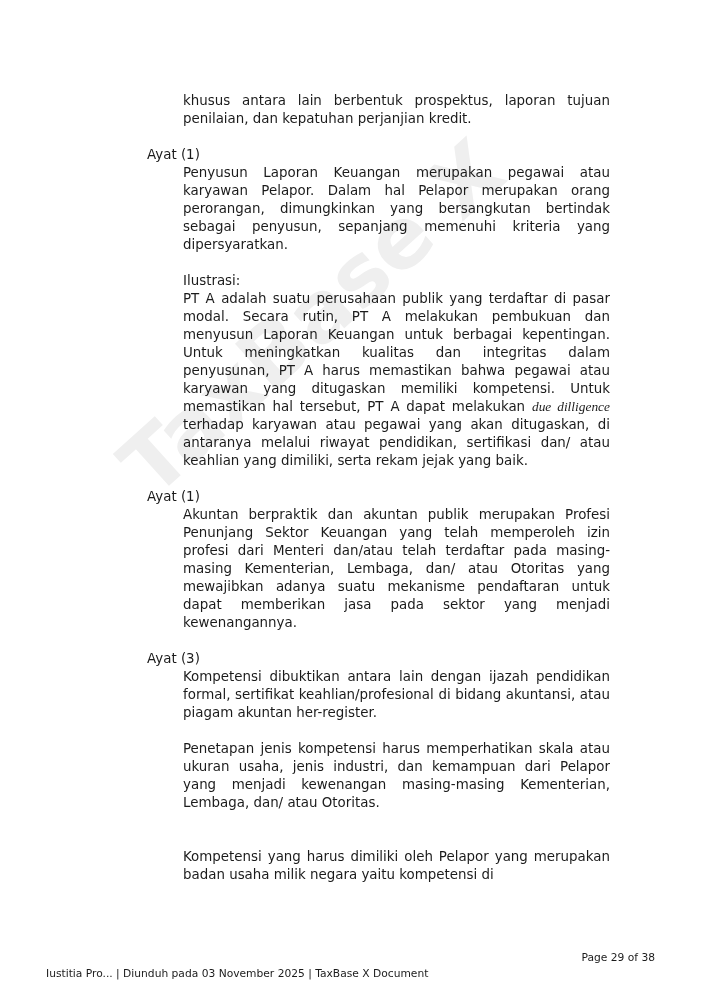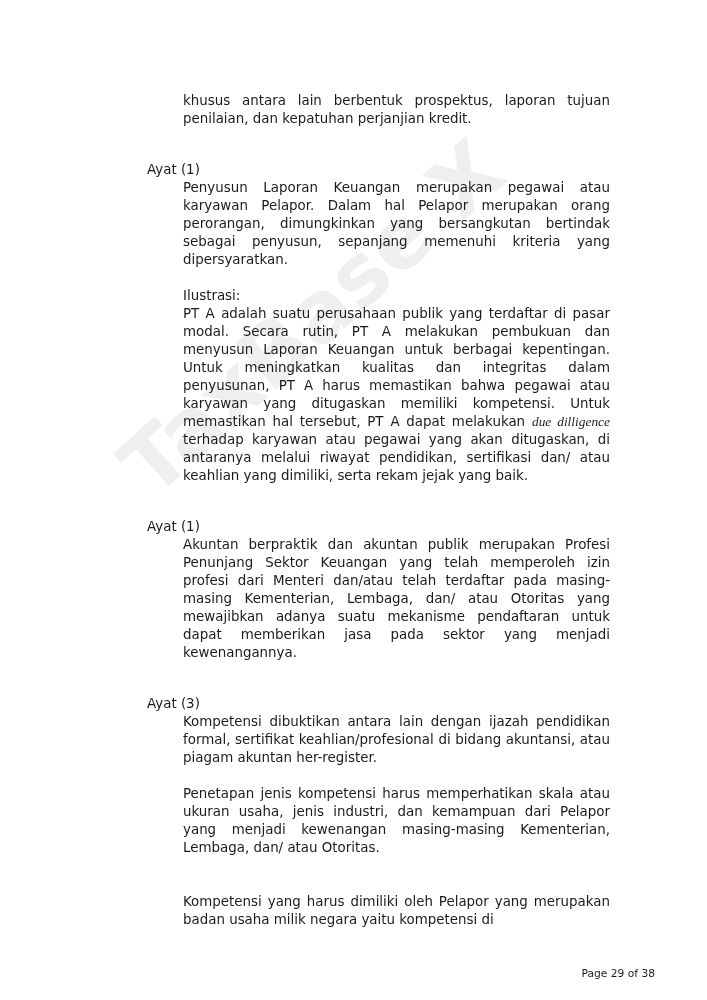--- a/index.html
+++ b/index.html
@@ -33,36 +33,36 @@
     left:0;
     right:16px;
     z-index:1;
   }
   .par {
     margin-left:183px;
     width:427px;
   }
   .justify { text-align:justify; }
   .pasal-heading { margin-left:113px; }
-  .ayat-label { margin-left:147px;margin-top:15px; }
+  .ayat-label { margin-left:147px; }
   .spacer { height:18px; }
   .italic { font-style:italic;font-family:Liberation Serif, serif; }
   .footer-left {
     position:absolute;
     left:46px;
     bottom:20px;
     font-size:10.7px;
     line-height:13px;
     color:#1b1b1b;
     z-index:1;
   }
   .footer-right {
     position:absolute;
     right:52px;
-    bottom:20px;
+    bottom:36px;
     font-size:10.7px;
     line-height:13px;
     color:#1b1b1b;
     z-index:1;
   }
 </style>
 </head>
 <body>
 
 <div class="page">
@@ -104,16 +104,17 @@
 
     <div class="spacer"></div>
 
 
     <div class="spacer"></div>
 
     <p class="par justify">Kompetensi yang harus dimiliki oleh Pelapor yang merupakan badan usaha milik negara yaitu kompetensi di</p>
 
   </div>
 
+  <div class="footer-left">Iustitia Pro... | Diunduh pada 03 November 2025 | TaxBase X Document</div>
 
   <div class="footer-right">Page 29 of 38</div>
 
 </div>
 
 </body></html>

